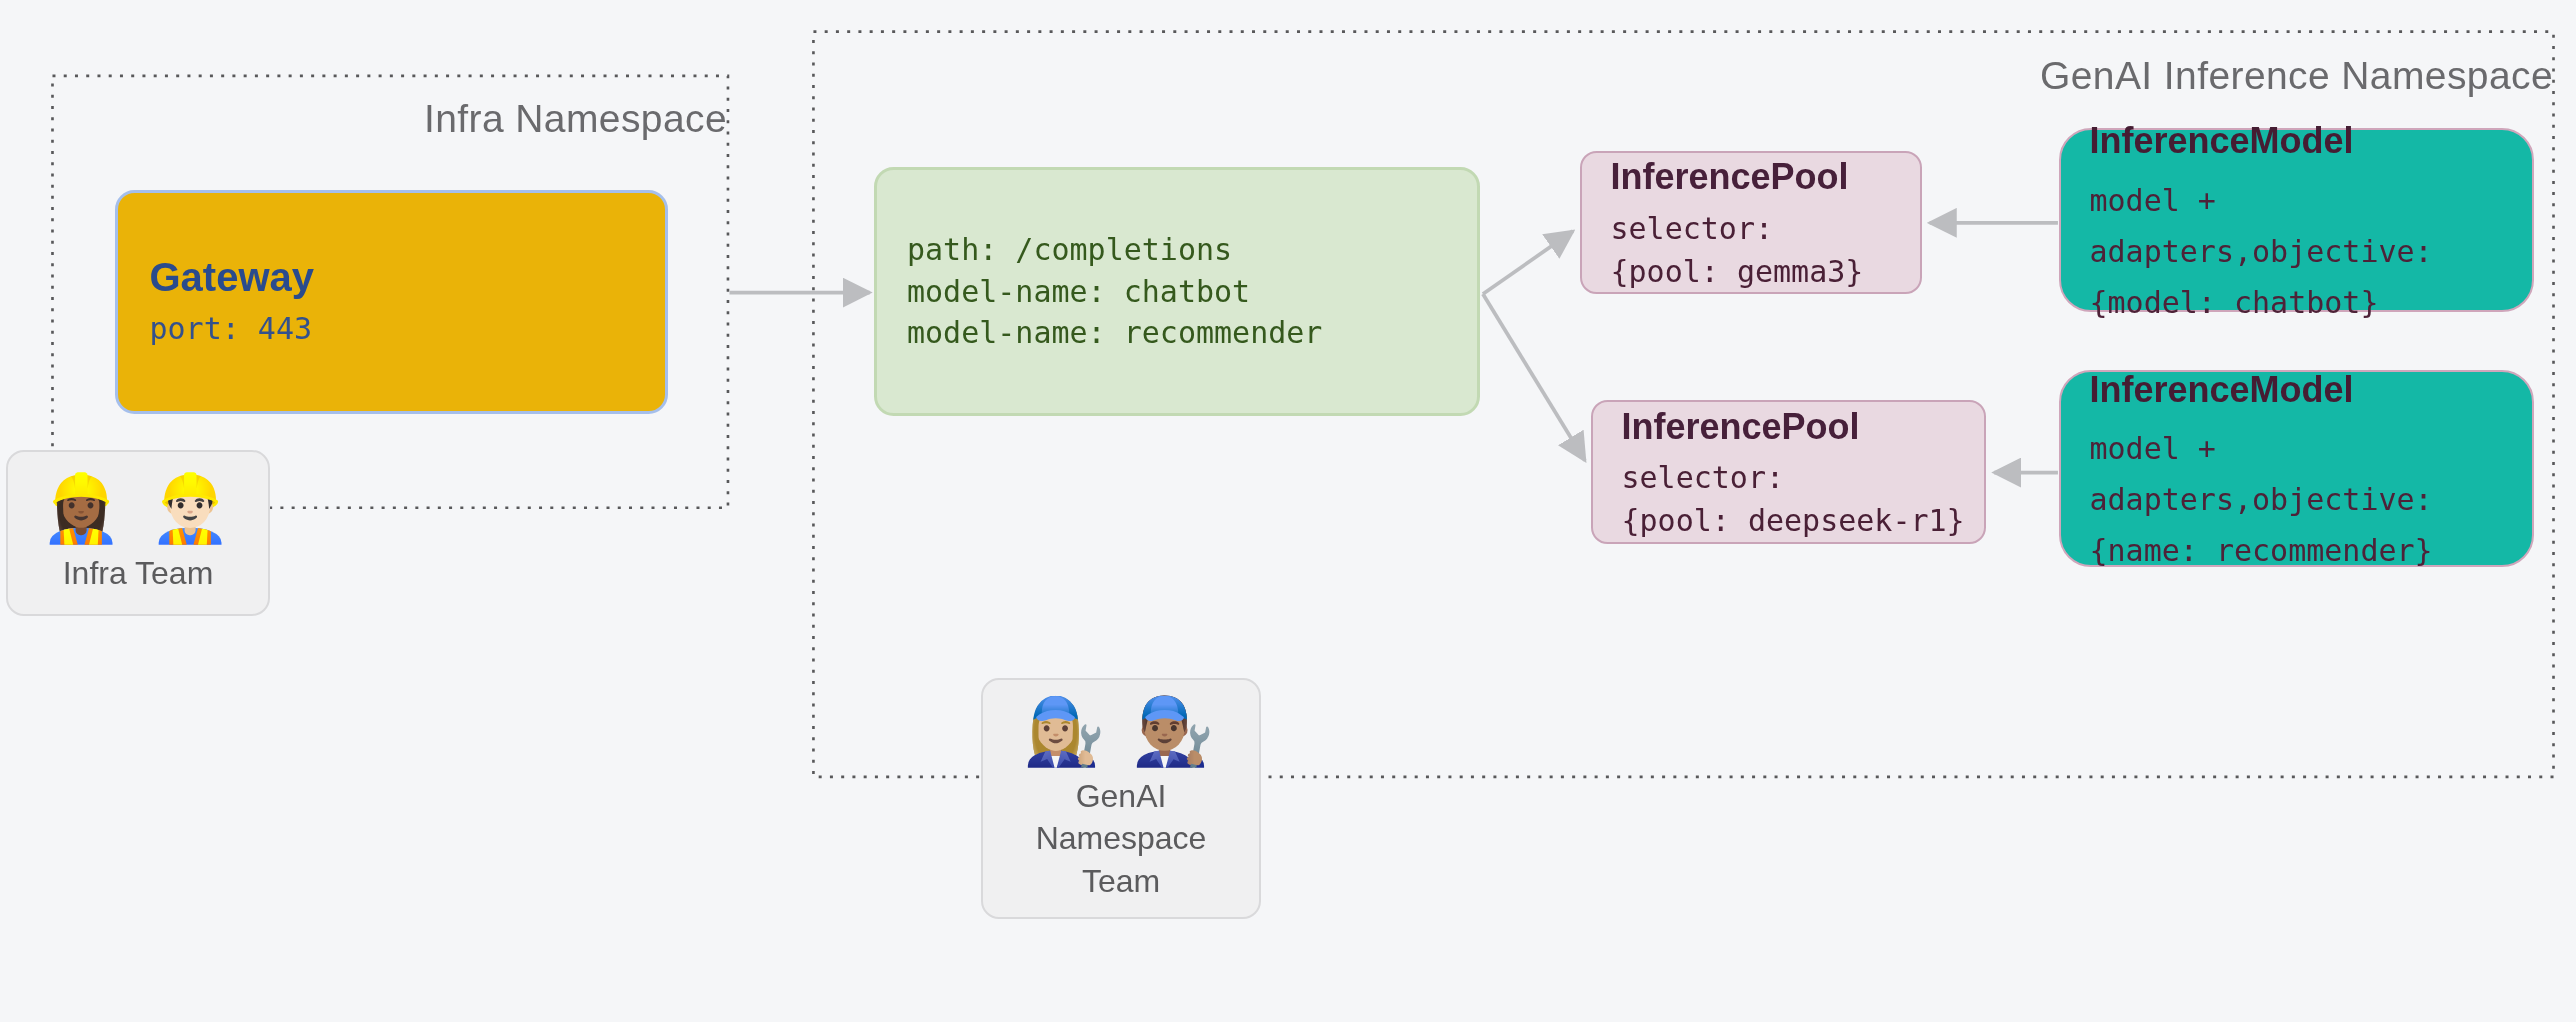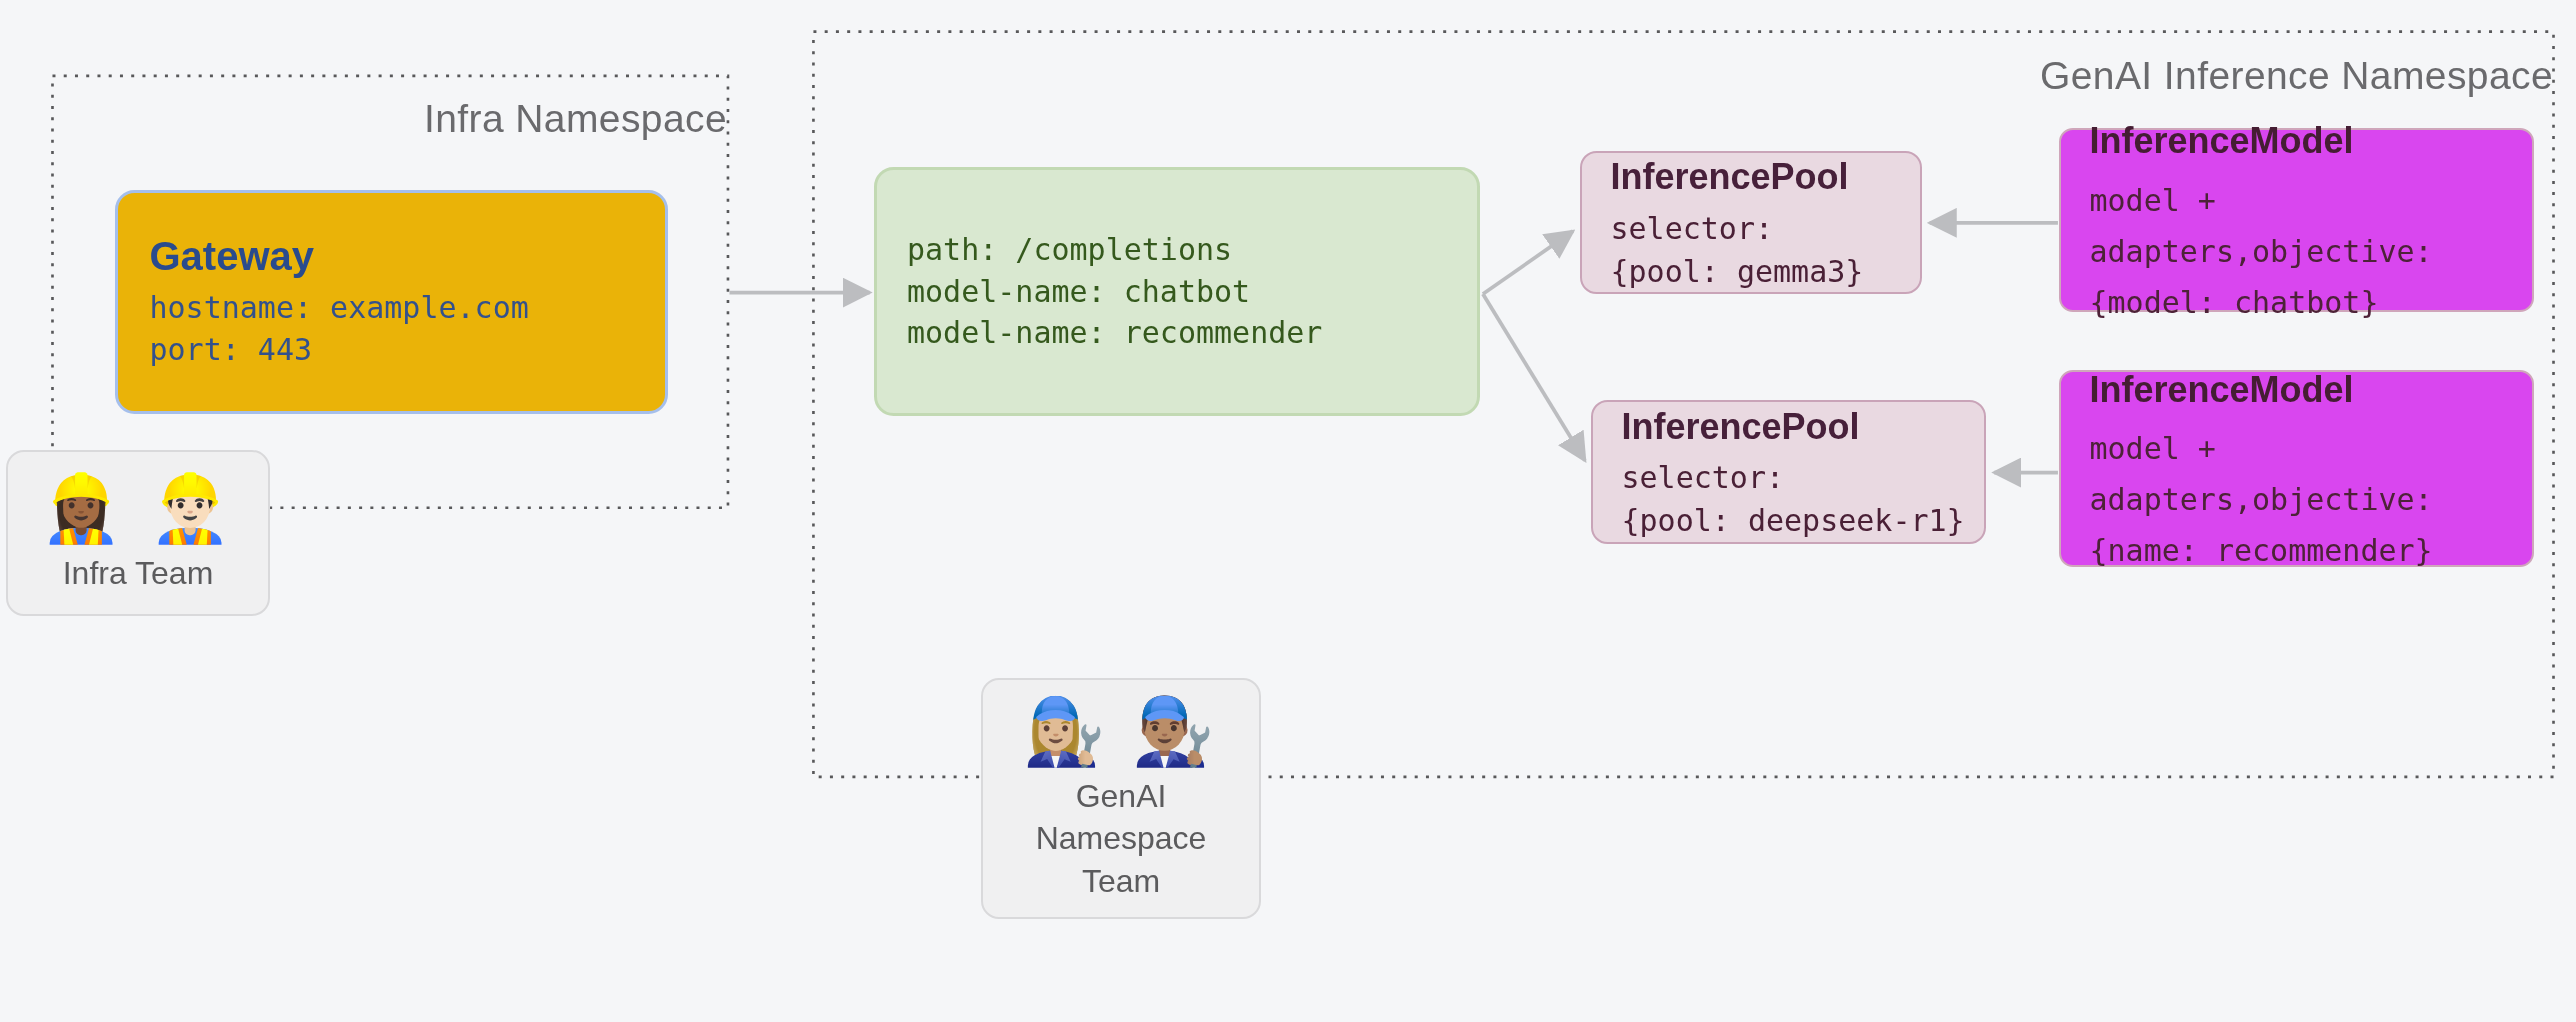--- a/index.html
+++ b/index.html
@@ -60,22 +60,22 @@
     background: #e9d9e1; border: 2.2px solid #c9a4b8;
     border-radius: 16.5px;
     padding-left: 28.5px; row-gap: 8px;
   }
   .pool.pool-top    { left: 1580px; top: 151px; width: 342px; height: 143px; }
   .pool.pool-bottom { left: 1591px; top: 400px; width: 395px; height: 144px; }
   .pool .node-title { font-size: 36px; color: #47203a; margin-bottom: 4.5px; }
   .pool .mono { font-size: 30px; line-height: 35px; color: #4a2036; }
 
   .model {
-    background: #d946ef; border: 2.2px solid #cfa6bb;
-    border-radius: 14px;
+    background: #14b8a6; border: 2.2px solid #cfa6bb;
+    border-radius: 32px;
     padding-left: 28.5px; row-gap: 16px;
   }
   .model.model-top    { left: 2059px; top: 128px; width: 475px; height: 184px; }
   .model.model-bottom { left: 2059px; top: 370px; width: 475px; height: 197px; }
   .model .node-title { font-size: 36px; color: #451d33; margin-bottom: 4.5px; }
   .model .mono { font-size: 30px; line-height: 35px; color: #4d2238; }
 
   .team {
     position: absolute;
     z-index: 3;
@@ -115,21 +115,20 @@
     <line x1="1978" y1="392" x2="2114" y2="614" stroke="#bcbdc0" stroke-width="5" marker-end="url(#arrowhead)"></line>
     <line x1="2745" y1="297" x2="2574" y2="297" stroke="#bcbdc0" stroke-width="5" marker-end="url(#arrowhead)"></line>
     <line x1="2745" y1="630" x2="2660" y2="630" stroke="#bcbdc0" stroke-width="5" marker-end="url(#arrowhead)"></line>
   </svg>
 
   <div class="ns-title infra">Infra Namespace</div>
   <div class="ns-title genai">GenAI Inference Namespace</div>
 
   <div class="node gateway">
     <div class="node-title">Gateway</div>
-    <div class="mono">hostname: example.com</div>
     <div class="mono">port: 443</div>
   </div>
 
   <div class="node httproute">
     <div class="mono">path: /completions</div>
     <div class="mono">model-name: chatbot</div>
     <div class="mono">model-name: recommender</div>
   </div>
 
   <div class="node pool pool-top">

